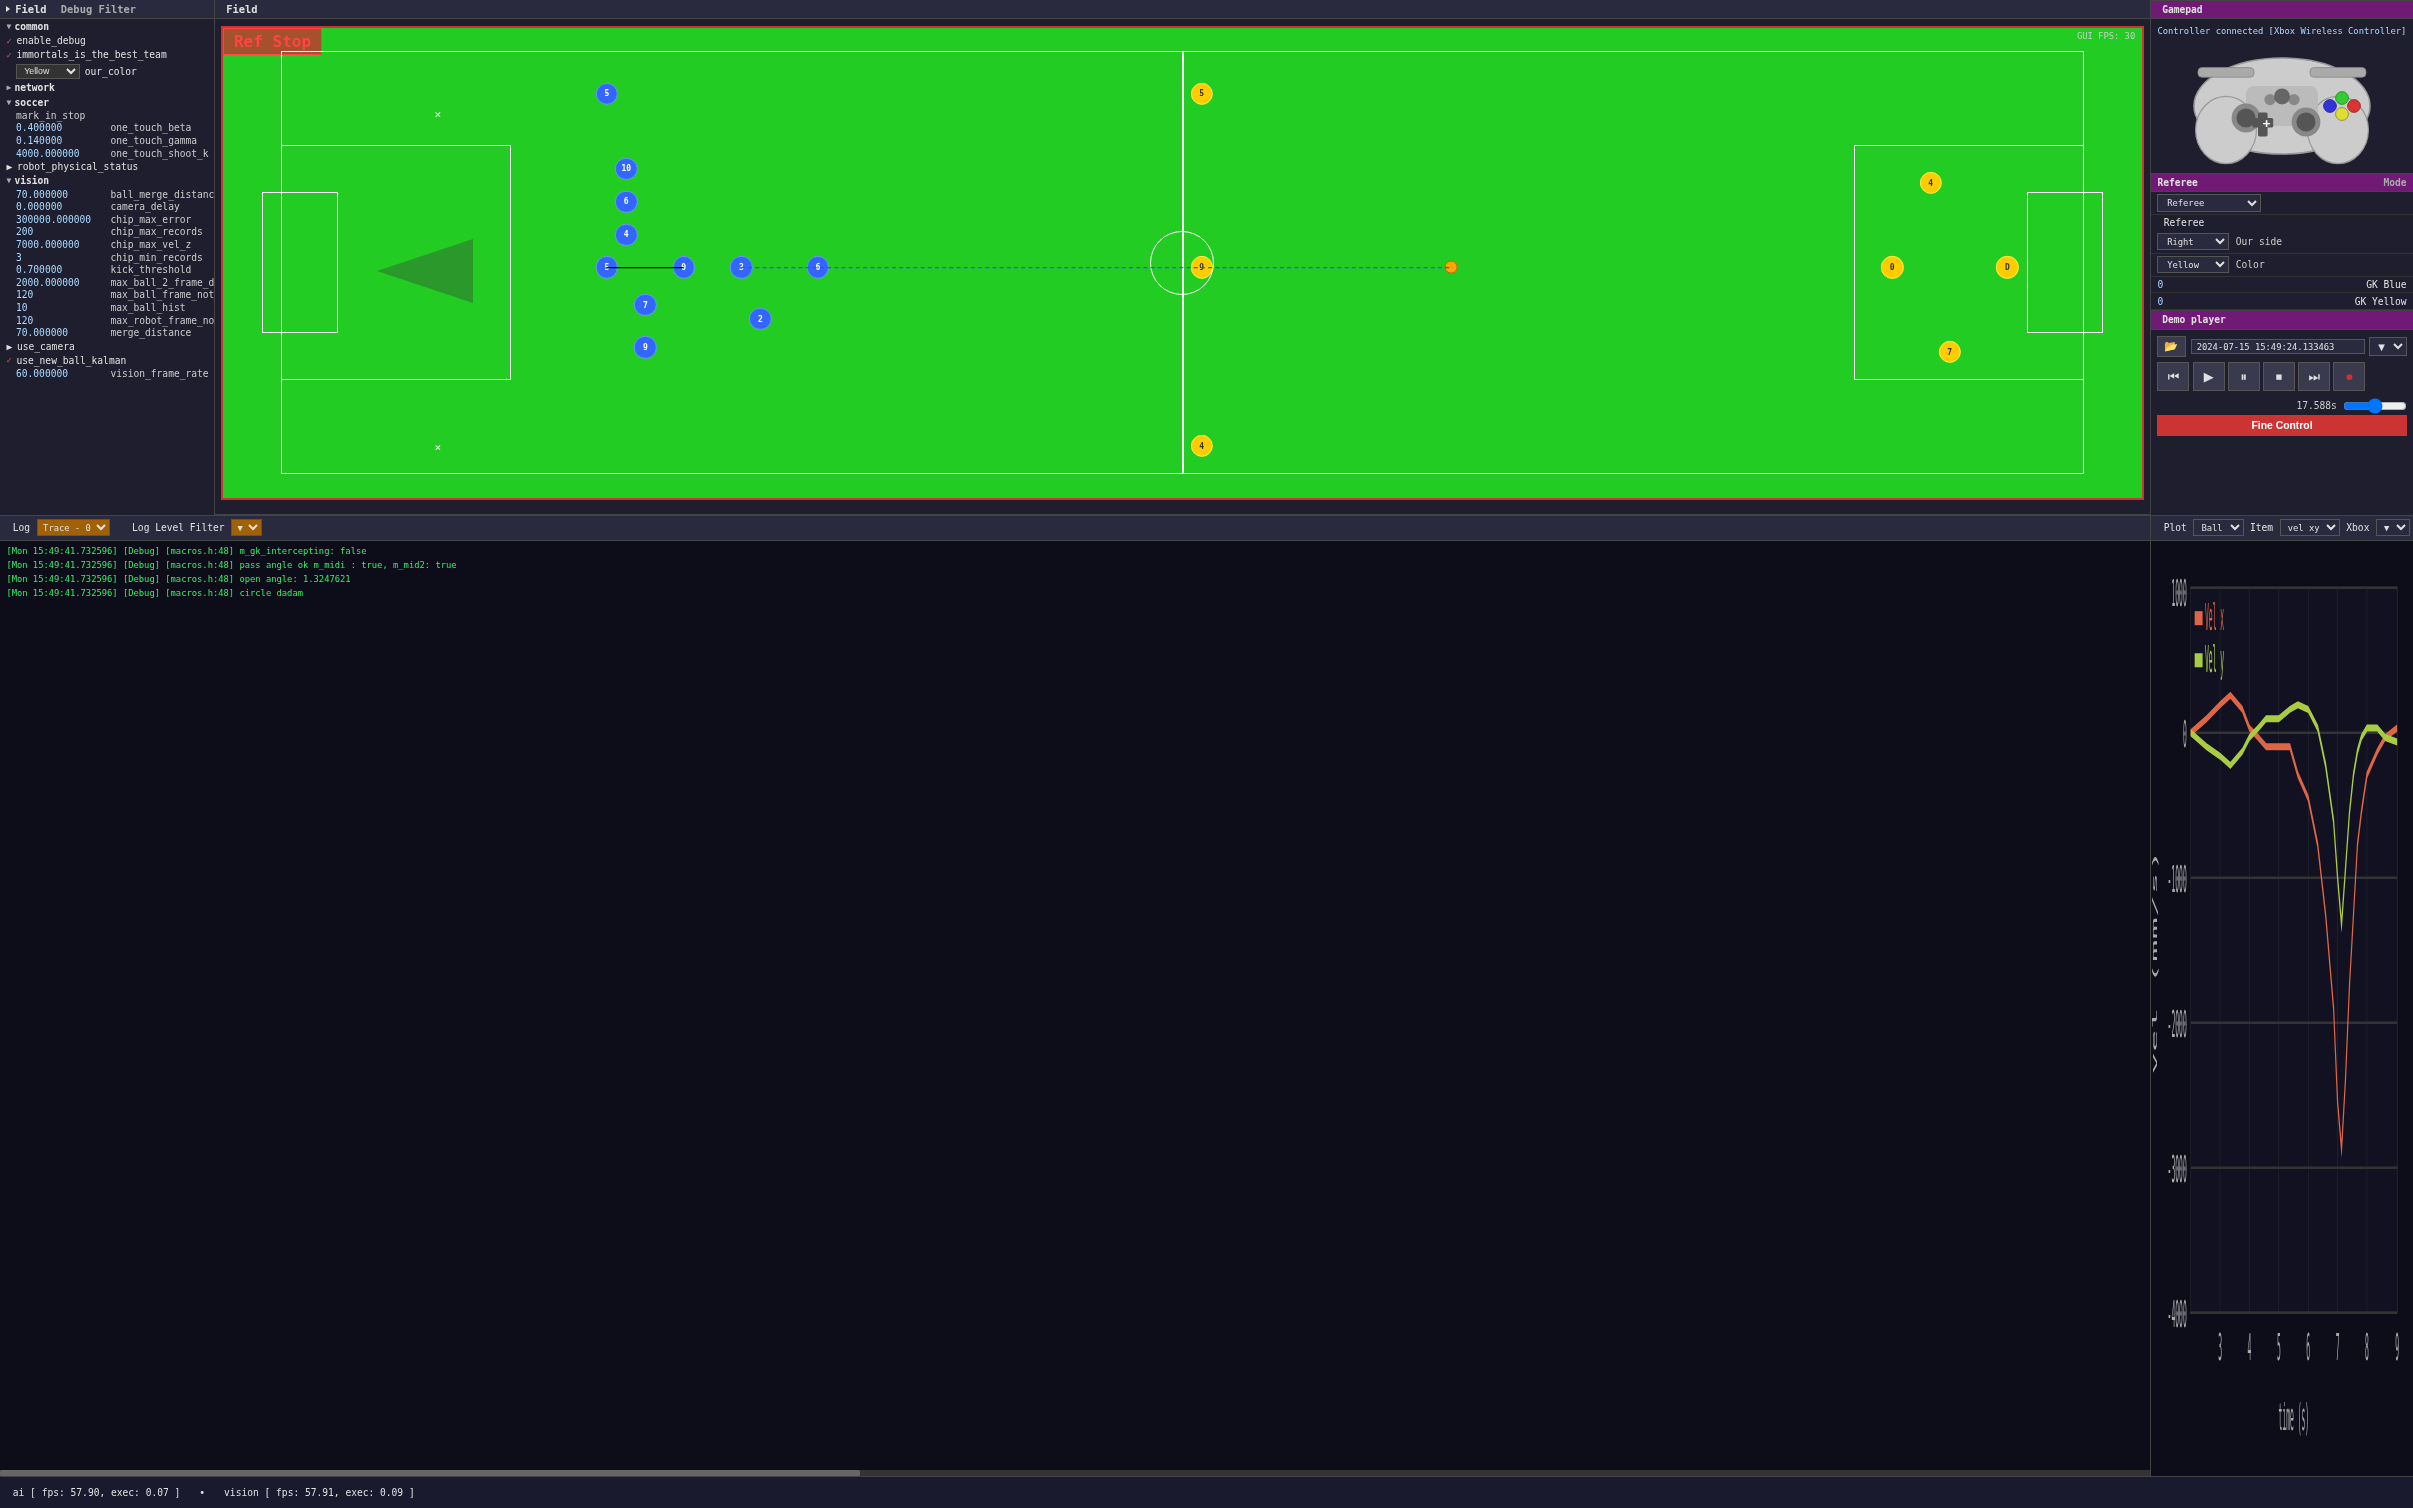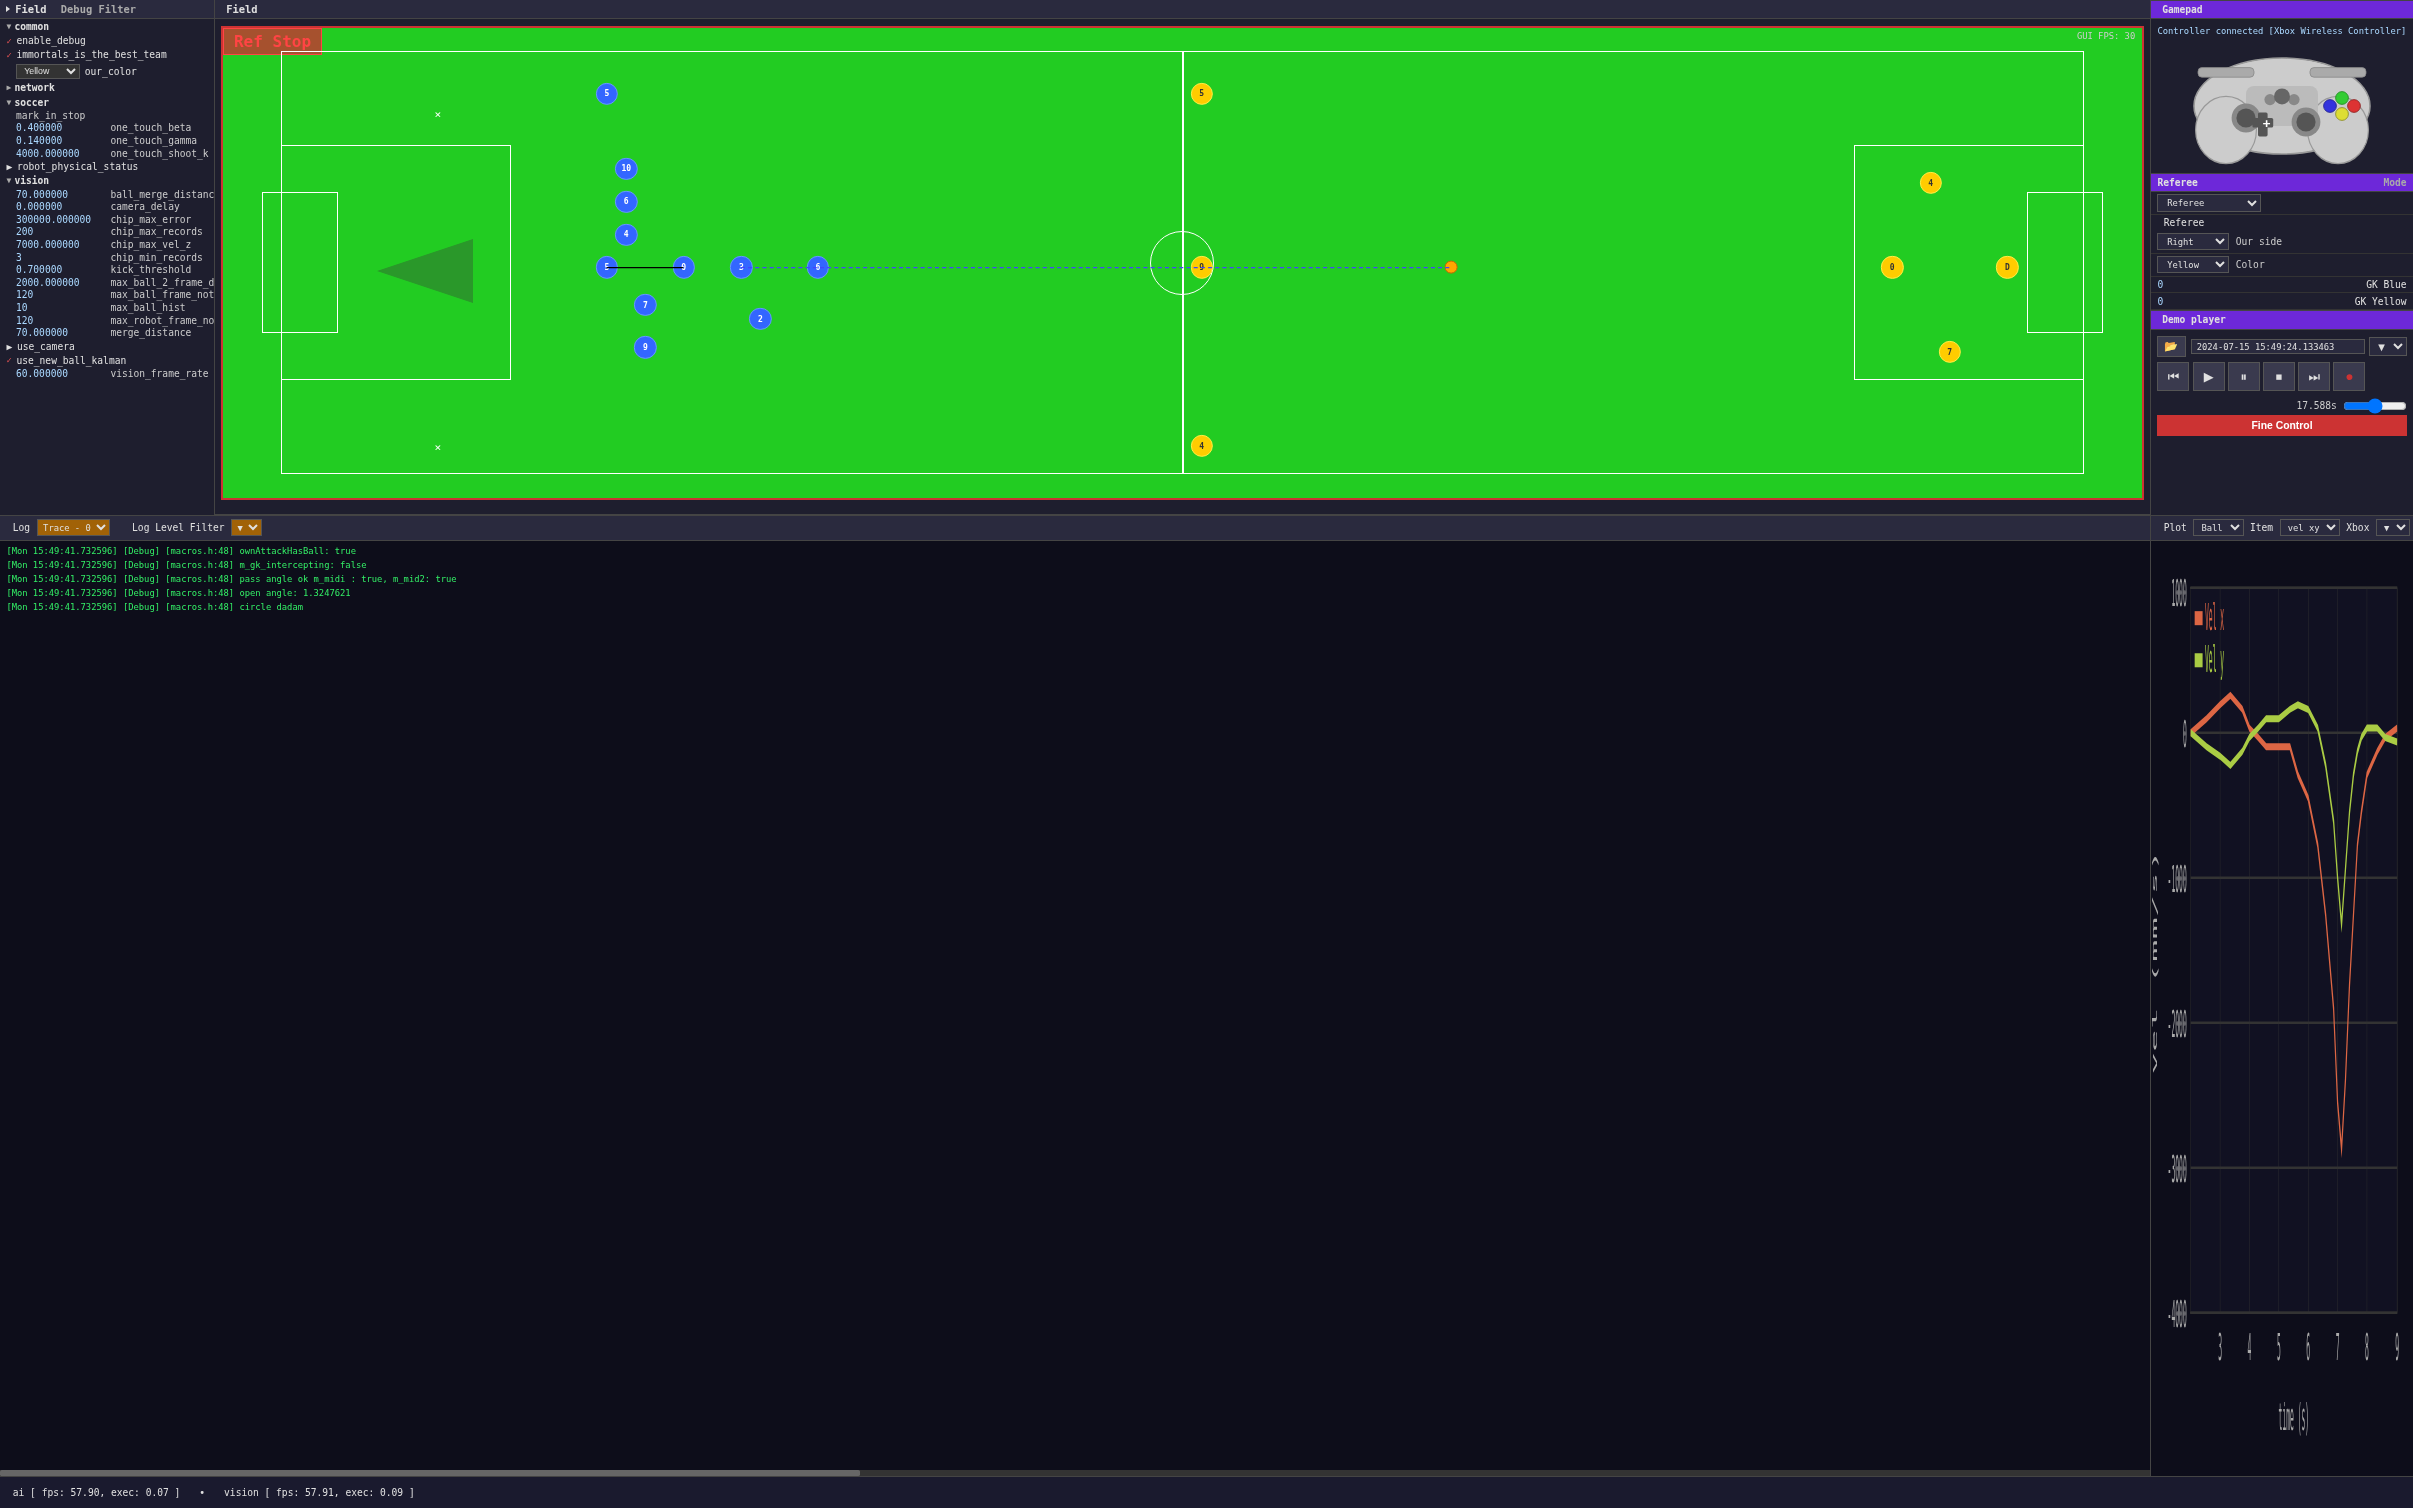--- a/index.html
+++ b/index.html
@@ -213,21 +213,21 @@
       padding: 6.4px;
     }
     .gamepad-info {
       color: #aad8ff;
       font-size: 8.8px;
       margin-bottom: 6.4px;
     }
     
 
     .right-section-header {
-      background: #6d28d9;
+      background: #701a75;
       padding: 3.2px 6.4px;
       border-bottom: 0.8px solid #444;
       border-top: 0.8px solid #444;
       display: flex;
       align-items: flex-start;
       gap: 4.8px;
       font-size: 9.6px;
       font-weight: bold;
     }
     .right-row {
@@ -732,21 +732,20 @@
       <option>Trace - 0</option>
       <option>Debug - 1</option>
       <option>Info - 2</option>
     </select>
     <span style="margin-left:16px;">Log Level Filter</span>
     <select class="log-level-select">
       <option>▼</option>
     </select>
   </div>
   <div class="log-content">
-    <div class="log-line">[Mon 15:49:41.732596] [Debug] [macros.h:48] ownAttackHasBall: true</div>
     <div class="log-line">[Mon 15:49:41.732596] [Debug] [macros.h:48] m_gk_intercepting: false</div>
     <div class="log-line">[Mon 15:49:41.732596] [Debug] [macros.h:48] pass angle ok m_midi : true, m_mid2: true</div>
     <div class="log-line">[Mon 15:49:41.732596] [Debug] [macros.h:48] open angle: 1.3247621</div>
     <div class="log-line">[Mon 15:49:41.732596] [Debug] [macros.h:48] circle dadam</div>
   </div>
   <div class="scrollbar-h">
     <div class="scrollbar-thumb"></div>
   </div>
 </div>
 

